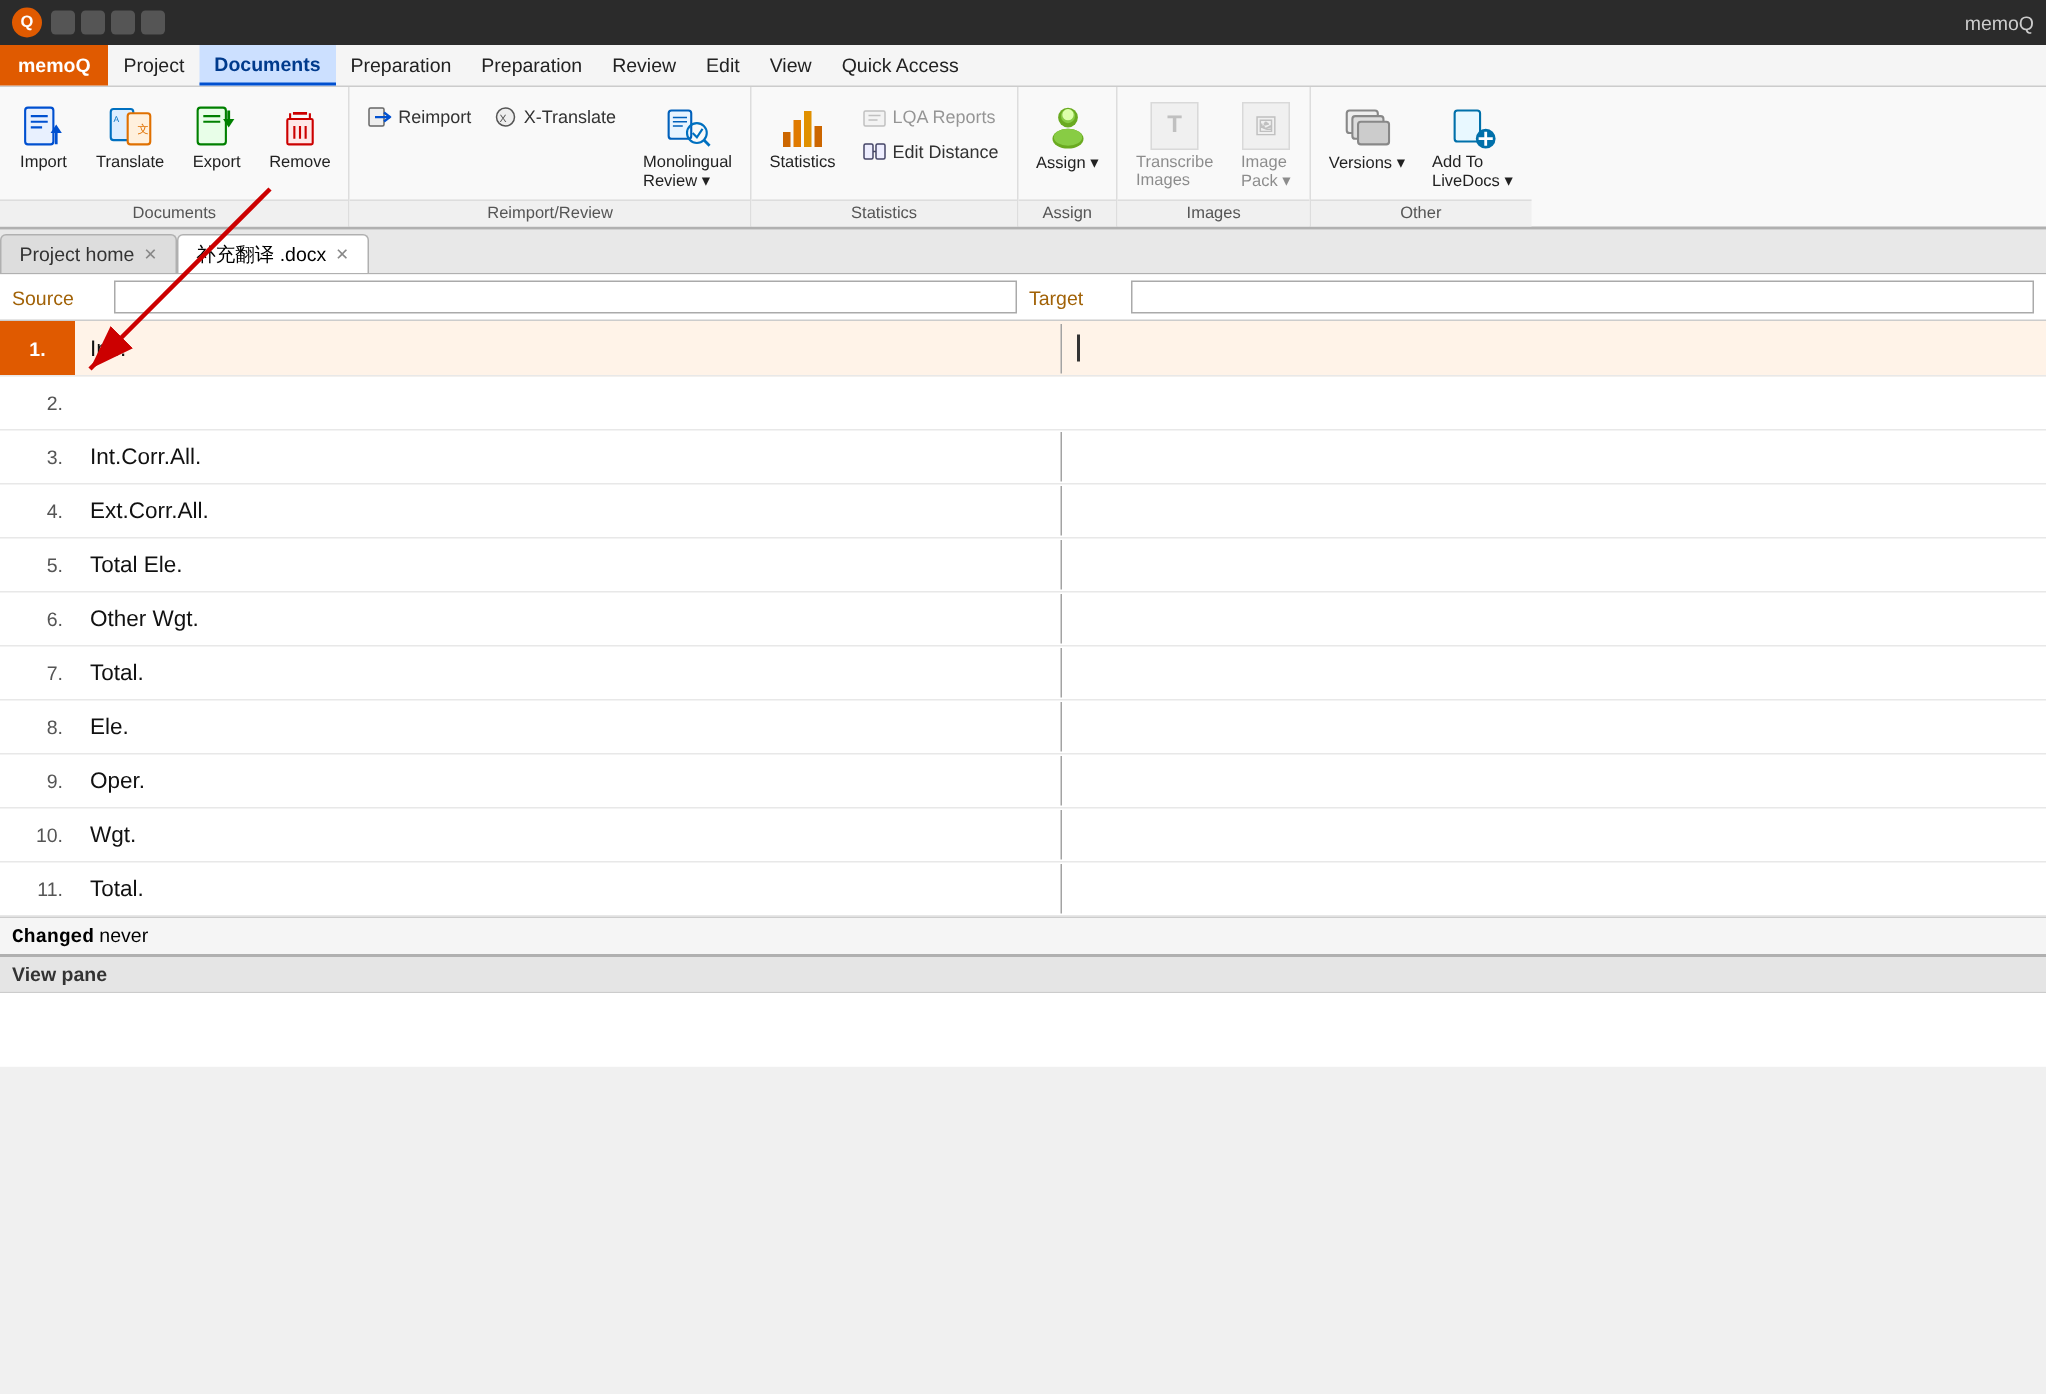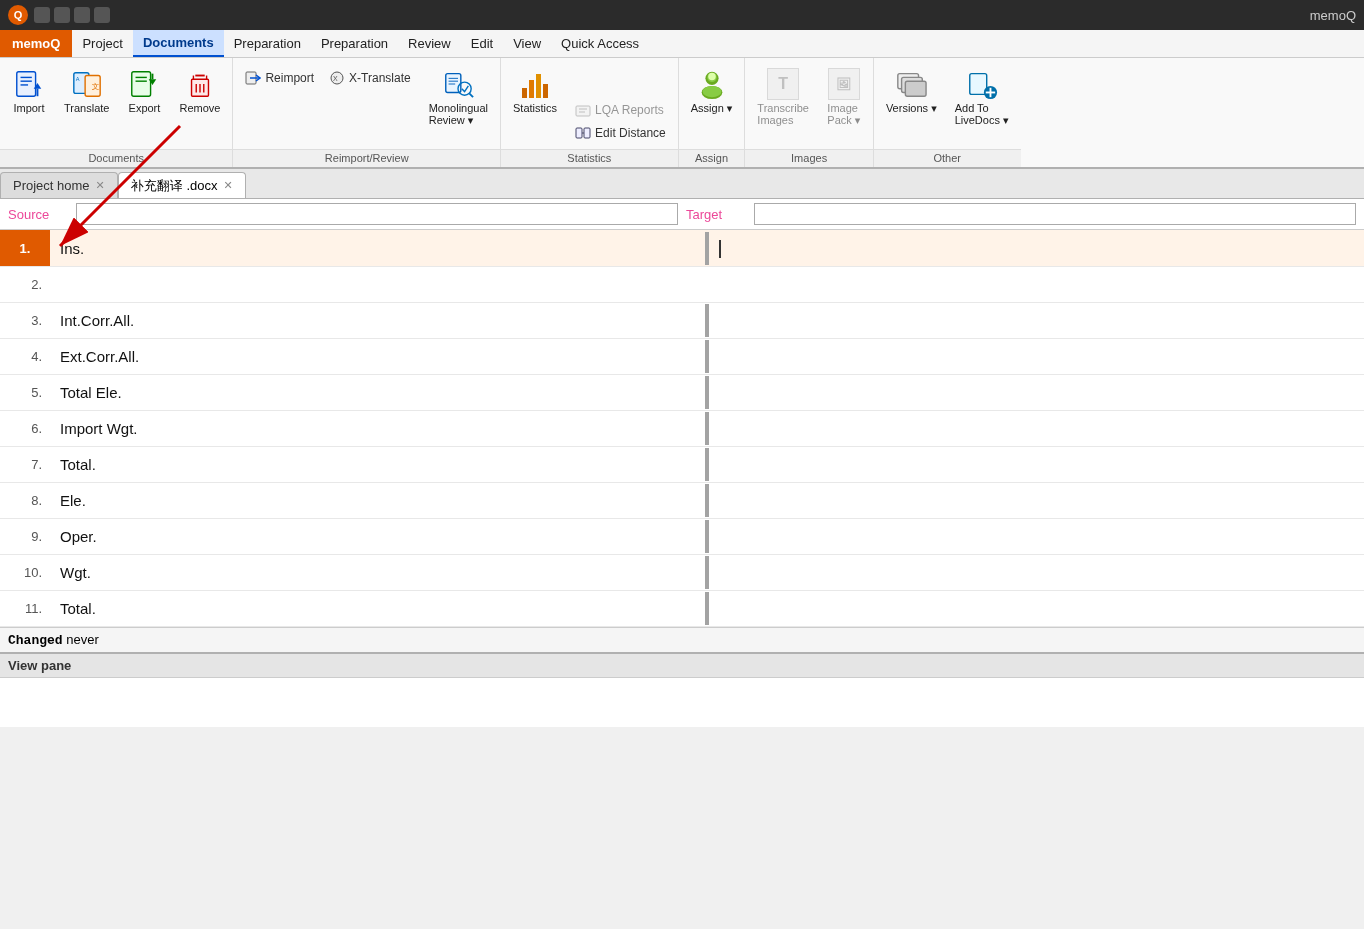--- a/index.html
+++ b/index.html
@@ -130,21 +130,21 @@
 
     
     .editor-header {
       display: flex;
       align-items: center;
       border-bottom: 1px solid #ccc;
       padding: 4px 8px;
       gap: 8px;
       background: white;
     }
-    .editor-header-label { font-size: 13px; color: #ec4899; min-width: 60px; }
+    .editor-header-label { font-size: 13px; color: #a16207; min-width: 60px; }
     .editor-header-input {
       flex: 1;
       border: 1px solid #aaa;
       height: 22px;
       padding: 0 4px;
       font-size: 12px;
     }
 
     
     .translation-table {
@@ -177,21 +177,21 @@
       display: flex;
       align-items: center;
       justify-content: center;
       min-height: 36px;
     }
     .row-source {
       flex: 1;
       padding: 8px 10px;
       font-size: 15px;
       color: #111;
-      border-right: 4px solid #a3a3a3;
+      border-right: 1px solid #a3a3a3;
     }
     .row-target {
       flex: 1;
       padding: 8px 10px;
       font-size: 15px;
       color: #111;
     }
     .target-cursor {
       border-left: 2px solid #333;
       display: inline-block;
@@ -398,21 +398,21 @@
             <div class="stats-bars">
               <div class="stats-bar" style="height:10px; background:#cc6600;"></div>
               <div class="stats-bar" style="height:18px; background:#e07a00;"></div>
               <div class="stats-bar" style="height:24px; background:#e09000;"></div>
               <div class="stats-bar" style="height:14px; background:#cc6600;"></div>
             </div>
           </div>
           <span class="label">Statistics</span>
         </div>
         <div style="display:flex; flex-direction:column; gap:3px; padding:4px 2px;">
-          <div class="ribbon-small-btn disabled" style="opacity:0.5;margin-top:32px;">
+          <div class="ribbon-small-btn disabled" style="opacity:0.5;">
             <svg width="16" height="16" viewBox="0 0 16 16">
               <rect x="1" y="4" width="14" height="10" rx="1" fill="#eee" stroke="#888" stroke-width="1"></rect>
               <line x1="4" y1="7" x2="12" y2="7" stroke="#888" stroke-width="1"></line>
               <line x1="4" y1="10" x2="10" y2="10" stroke="#888" stroke-width="1"></line>
             </svg>
             <span>LQA Reports</span>
           </div>
           <div class="ribbon-small-btn">
             <svg width="16" height="16" viewBox="0 0 16 16">
               <rect x="1" y="3" width="6" height="10" rx="1" fill="#eef" stroke="#446" stroke-width="1"></rect>
@@ -548,21 +548,21 @@
     </div>
 
     <div class="translation-row">
       <div class="row-num">5.</div>
       <div class="row-source">Total Ele.</div>
       <div class="row-target"></div>
     </div>
 
     <div class="translation-row">
       <div class="row-num">6.</div>
-      <div class="row-source">Import Wgt.</div>
+      <div class="row-source">Other Wgt.</div>
       <div class="row-target"></div>
     </div>
 
     <div class="translation-row">
       <div class="row-num">7.</div>
       <div class="row-source">Total.</div>
       <div class="row-target"></div>
     </div>
 
     <div class="translation-row">

